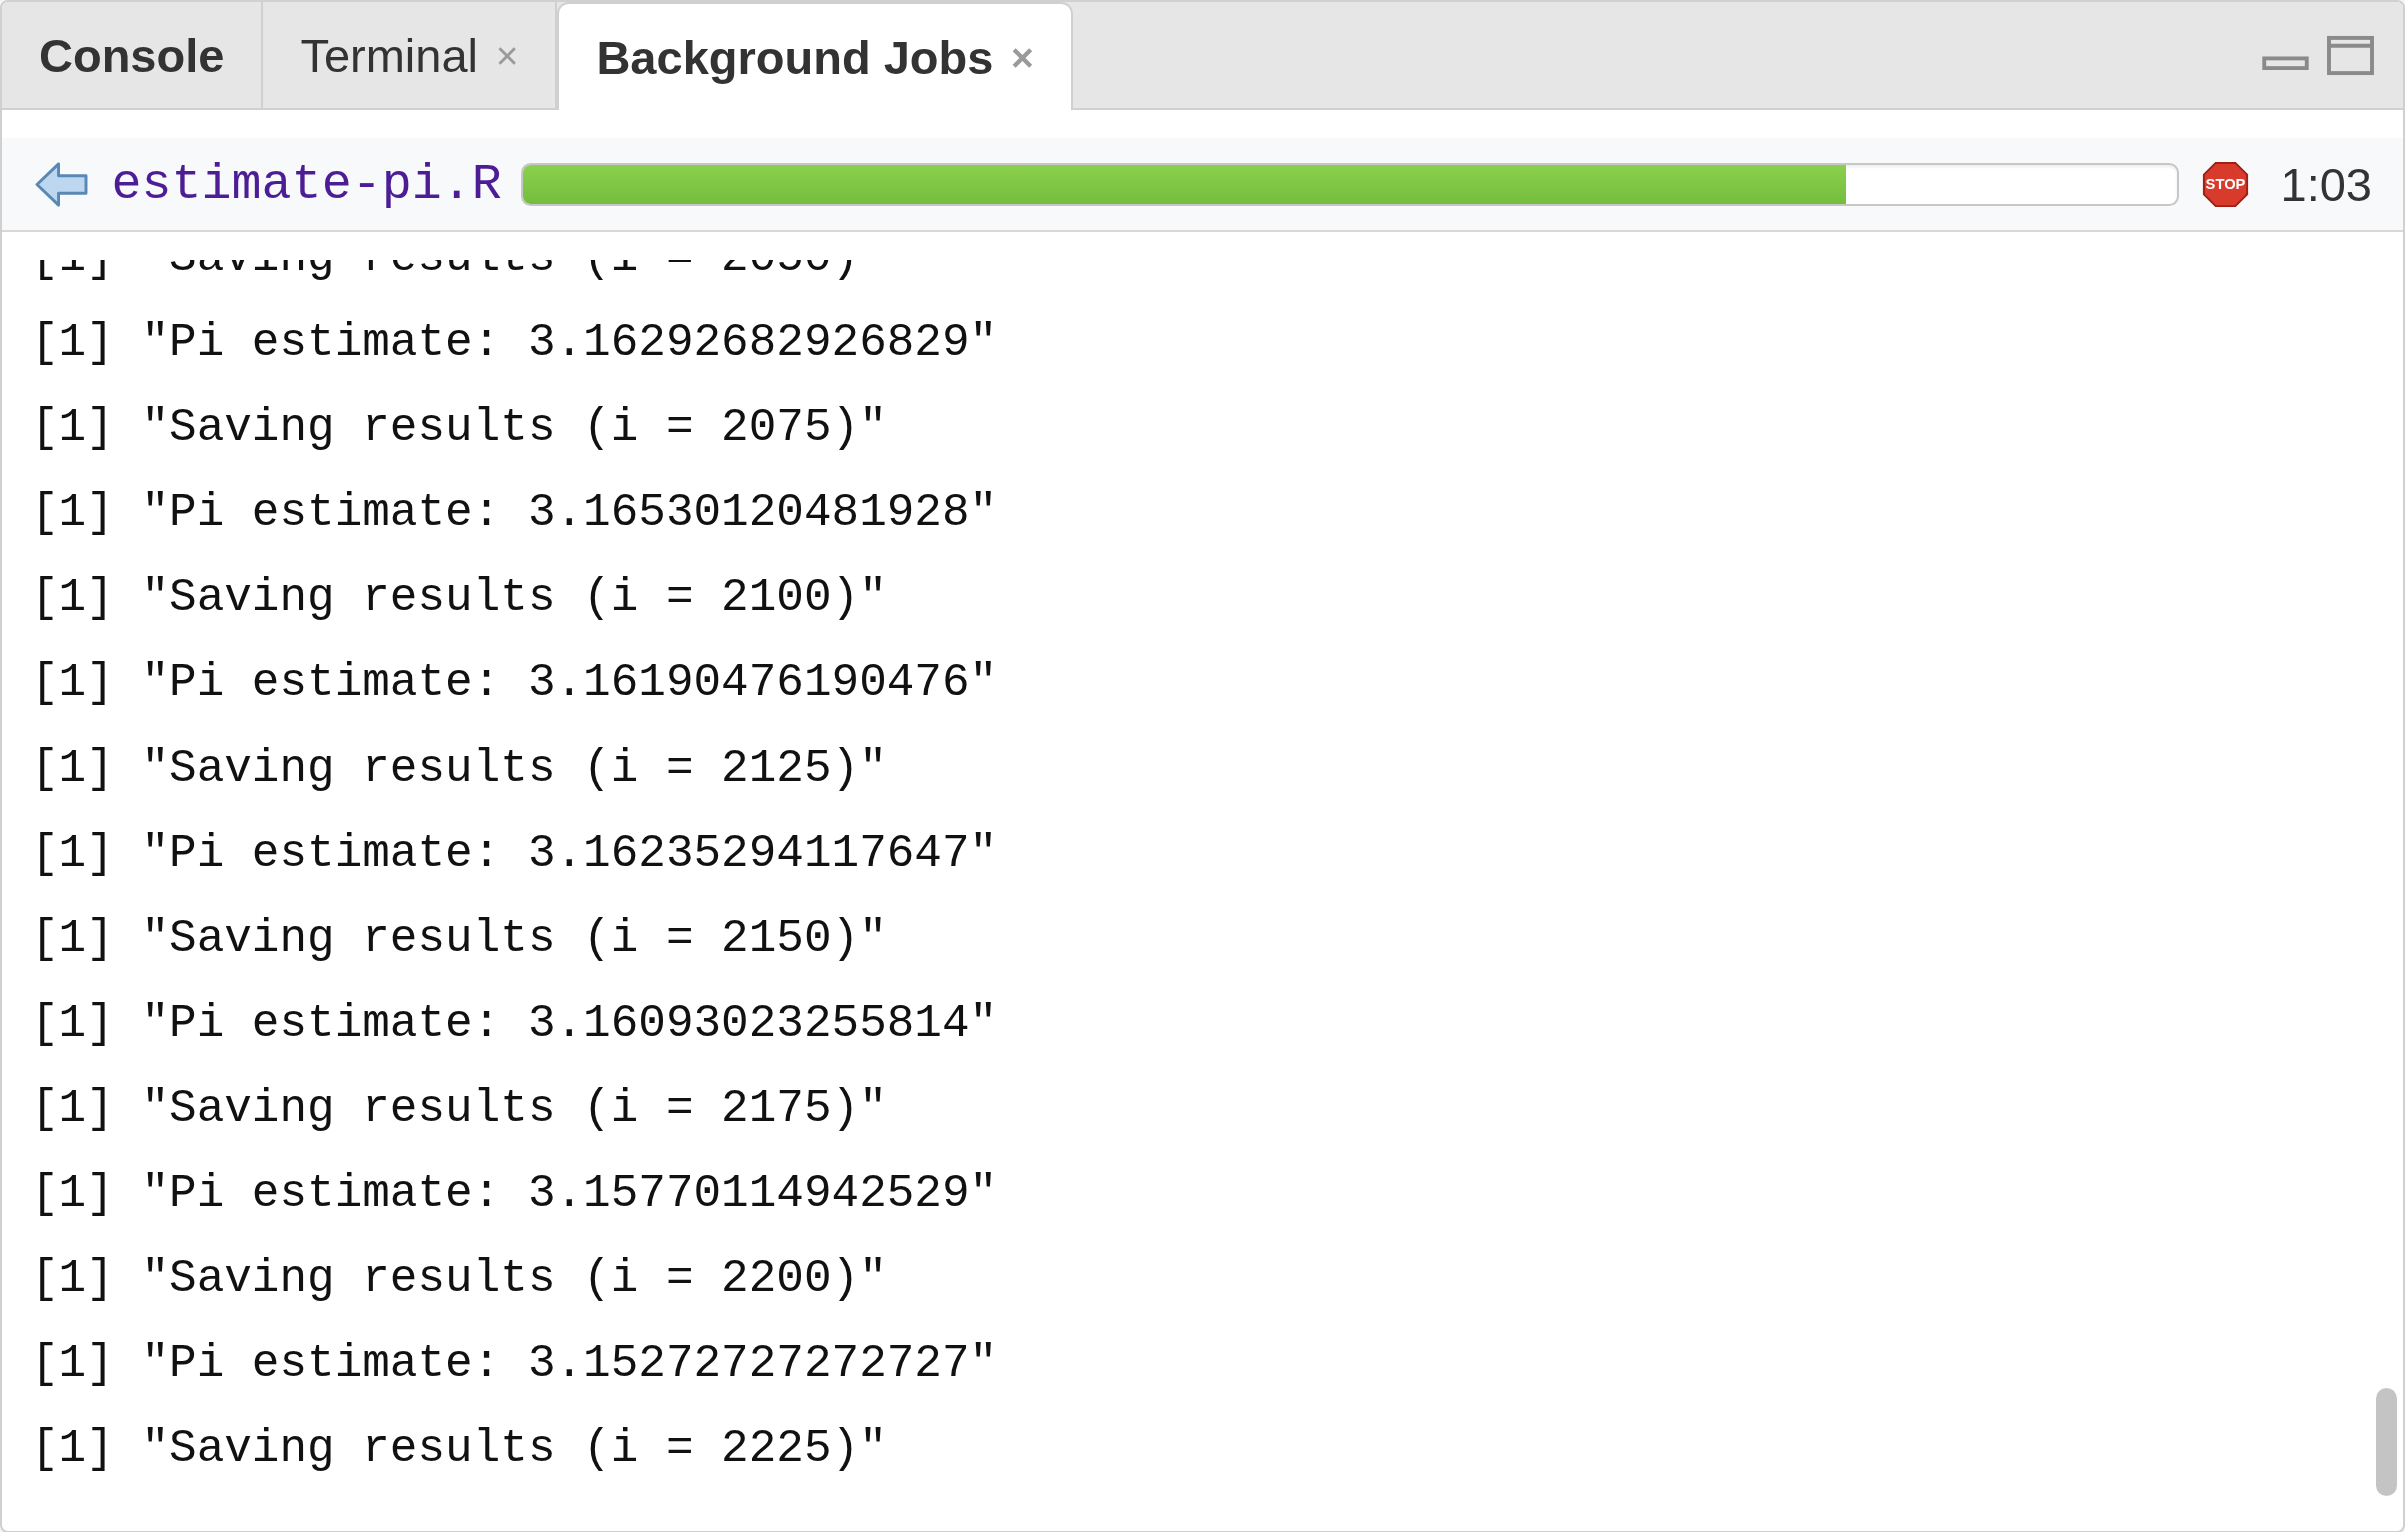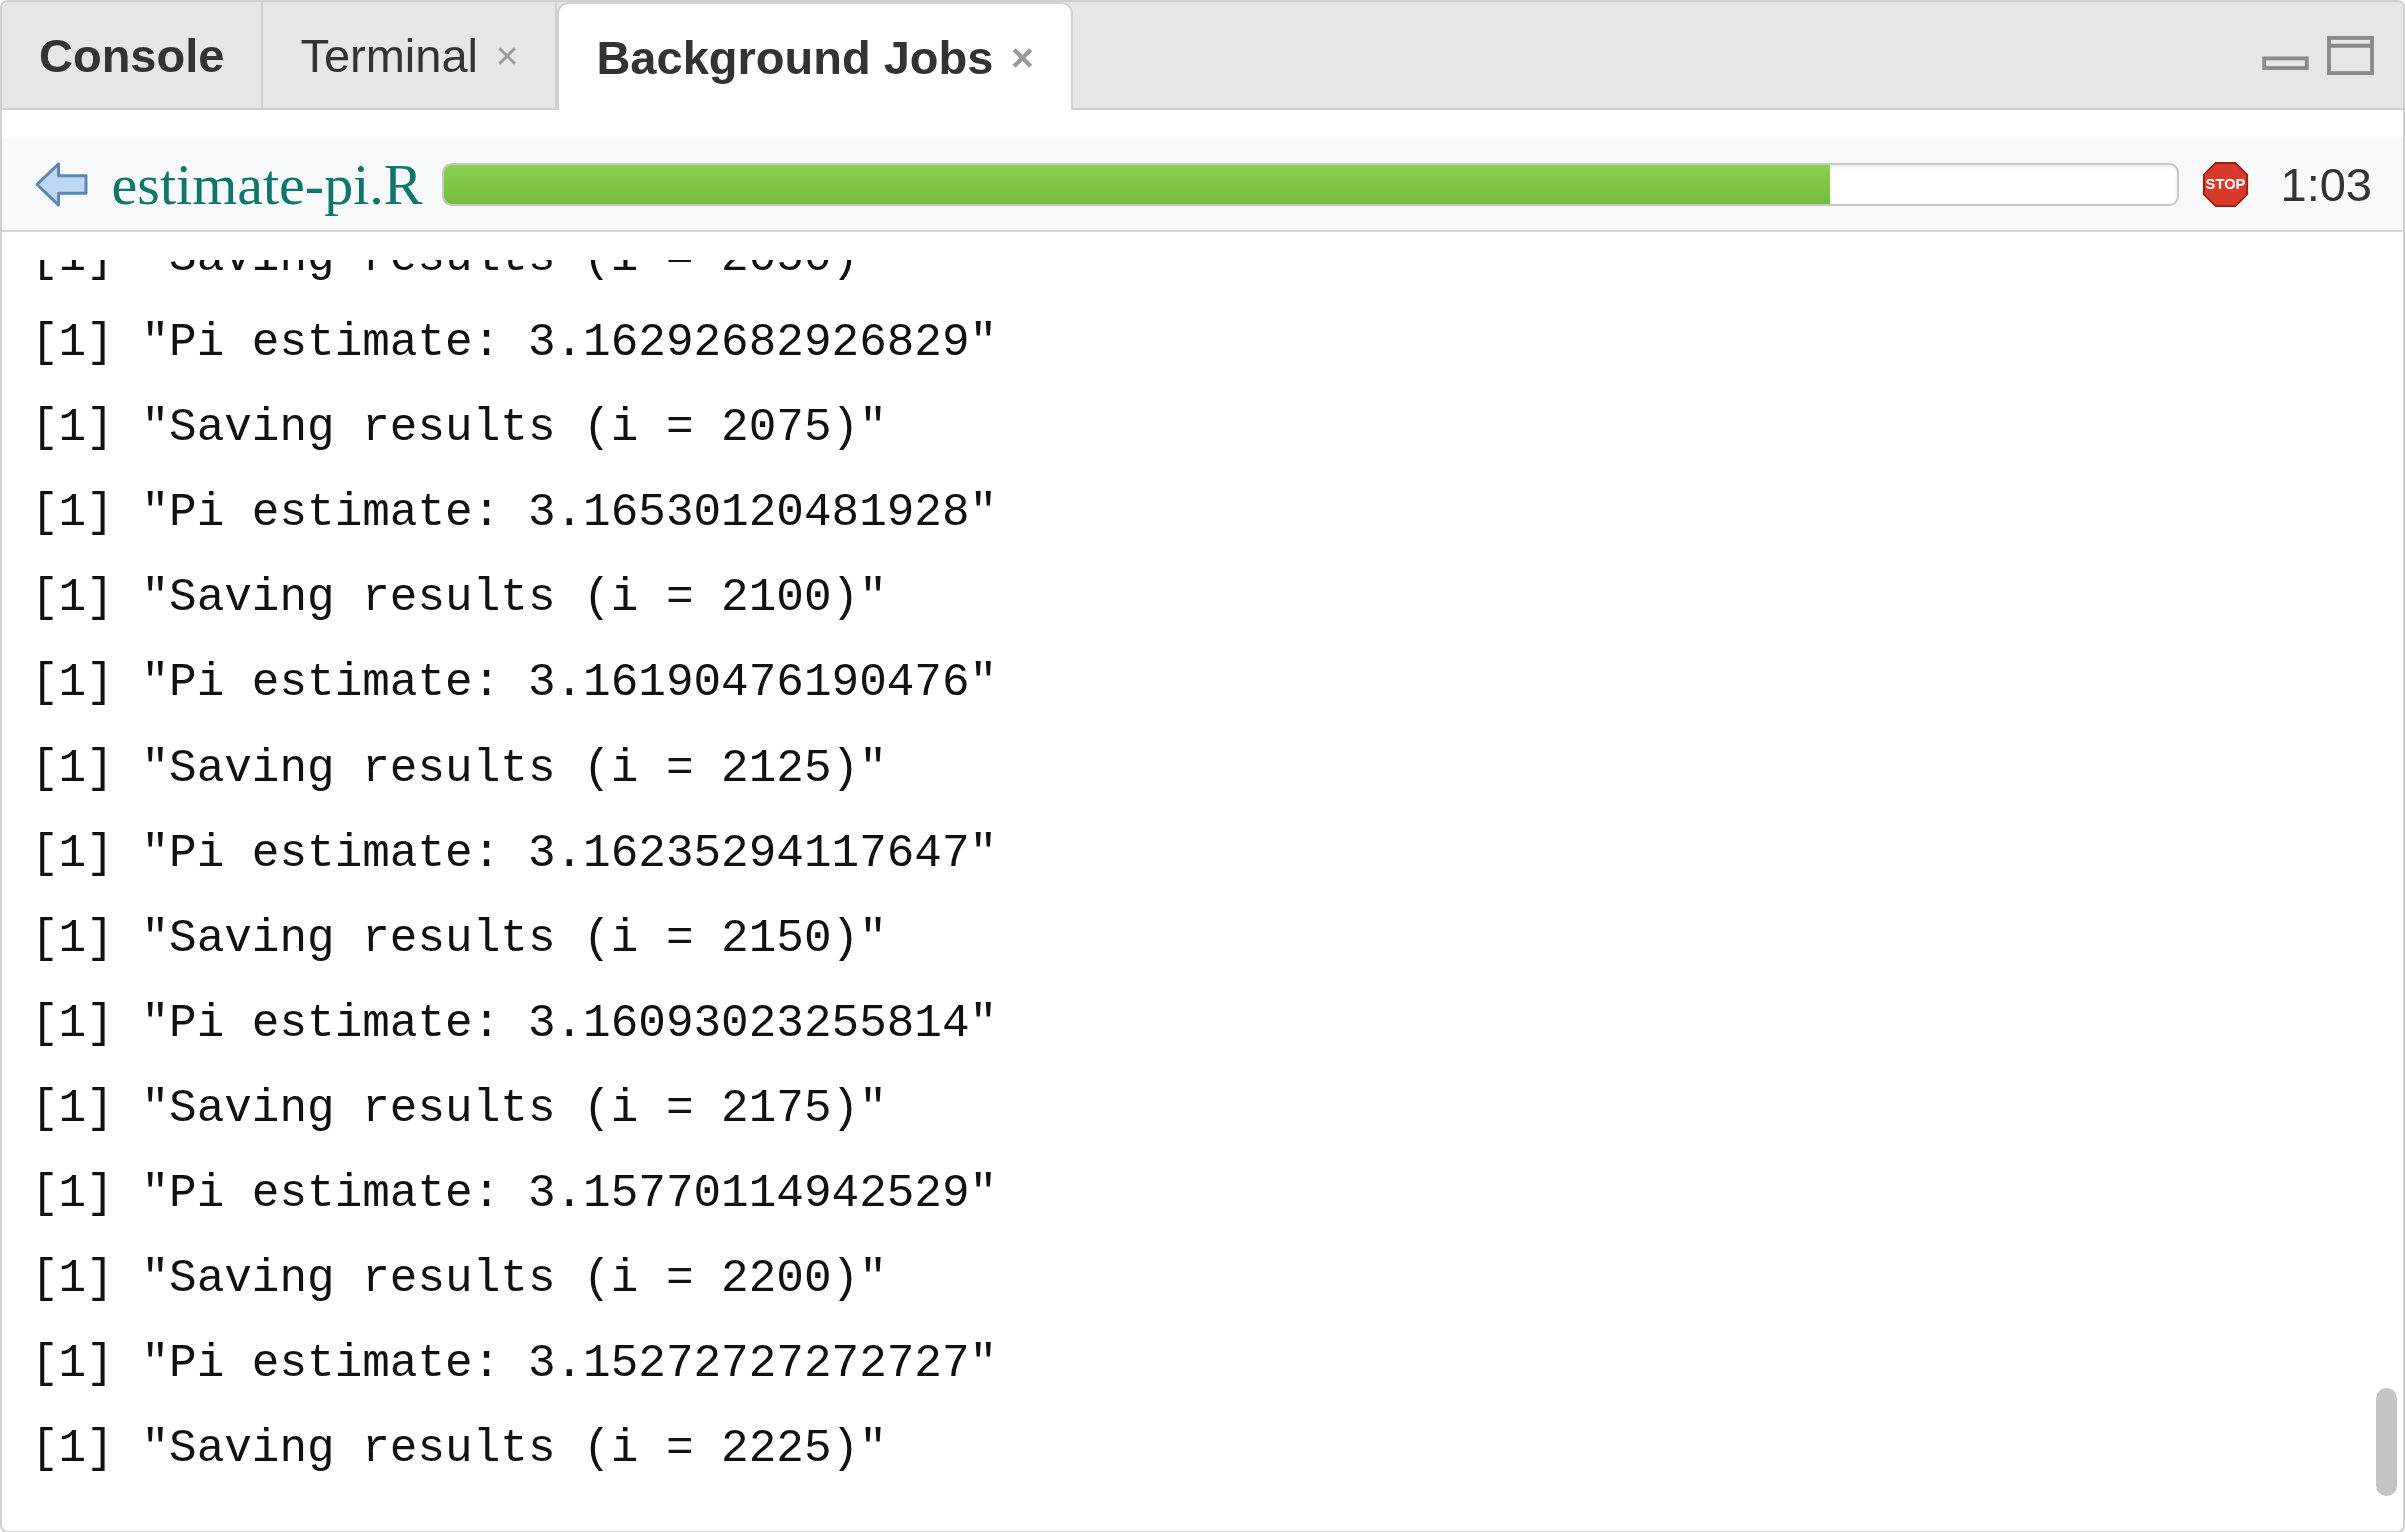--- a/index.html
+++ b/index.html
@@ -75,23 +75,23 @@
       background: #f7f9fa;
       border-bottom: 2px solid #d8d8d8;
       height: 94px;
     }
     .back-arrow {
       cursor: pointer;
       display: flex;
       align-items: center;
     }
     .job-name {
-      font-family: Liberation Serif, serif;
-      font-size: 58px;
-      color: #0f766e;
+      font-family: Liberation Mono, monospace;
+      font-size: 50px;
+      color: #4c1d95;
       white-space: nowrap;
     }
     .progress-outer {
       flex: 1;
       height: 43px;
       border: 2px solid #c7c7c7;
       border-radius: 9.8px;
       background: #ffffff;
       overflow: hidden;
       box-shadow: inset 0 2px 2.9px rgba(0,0,0,0.07);

